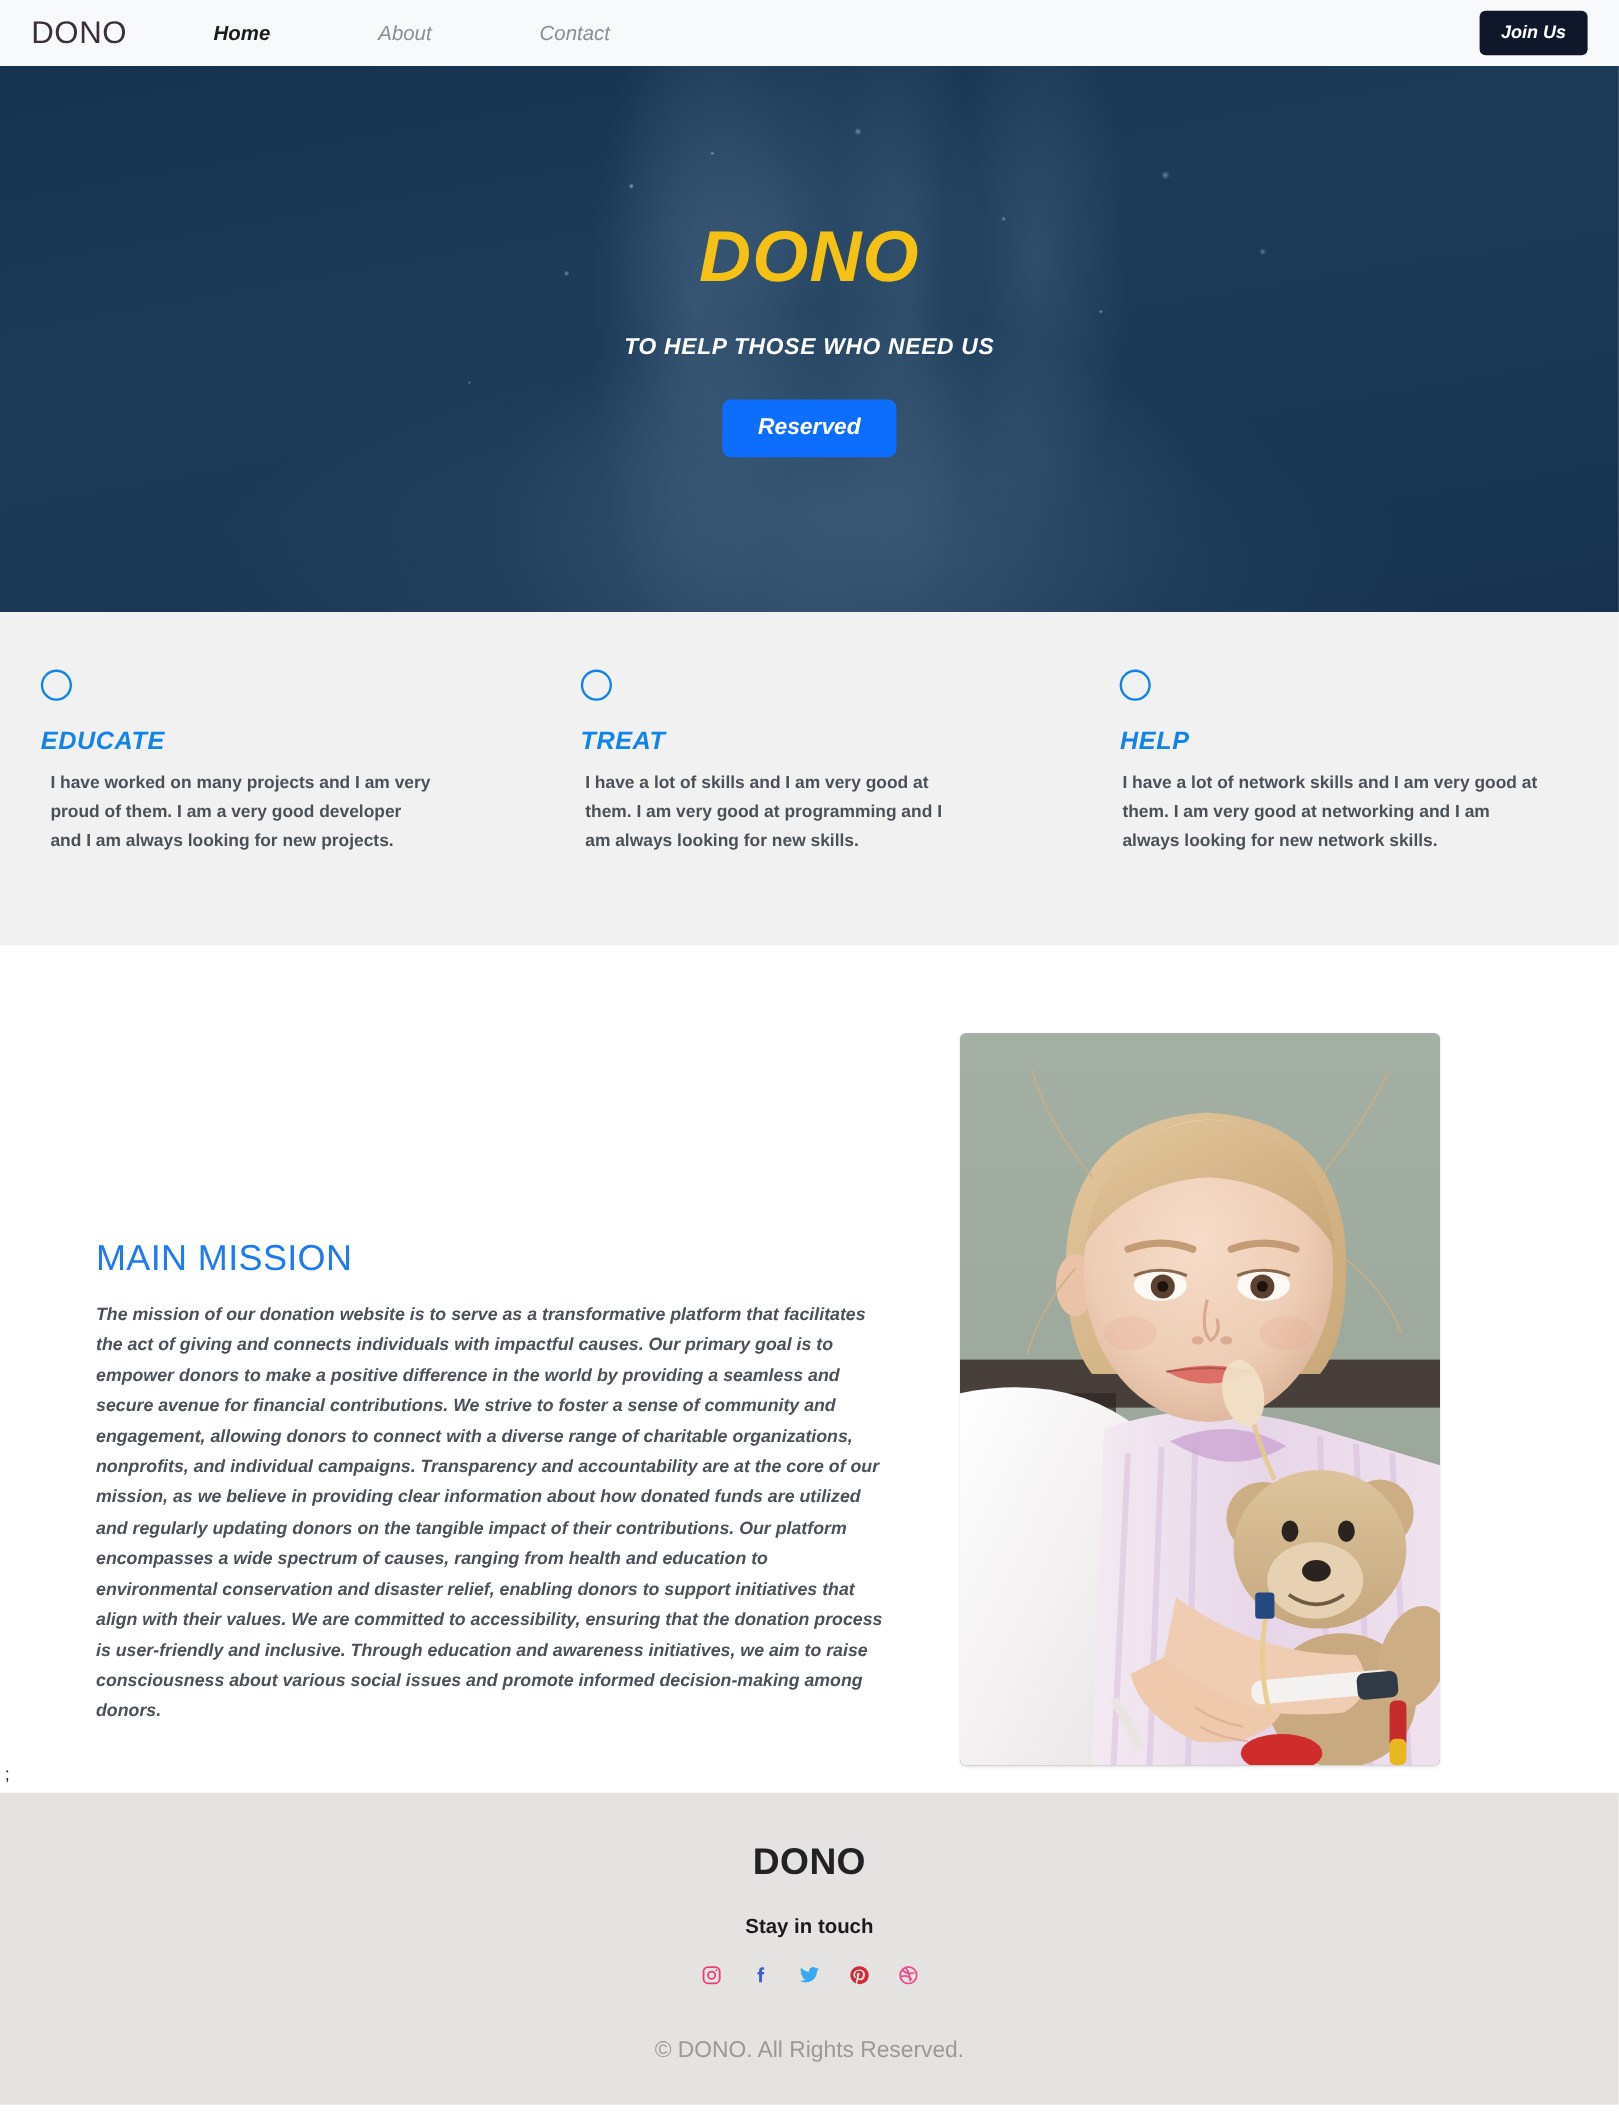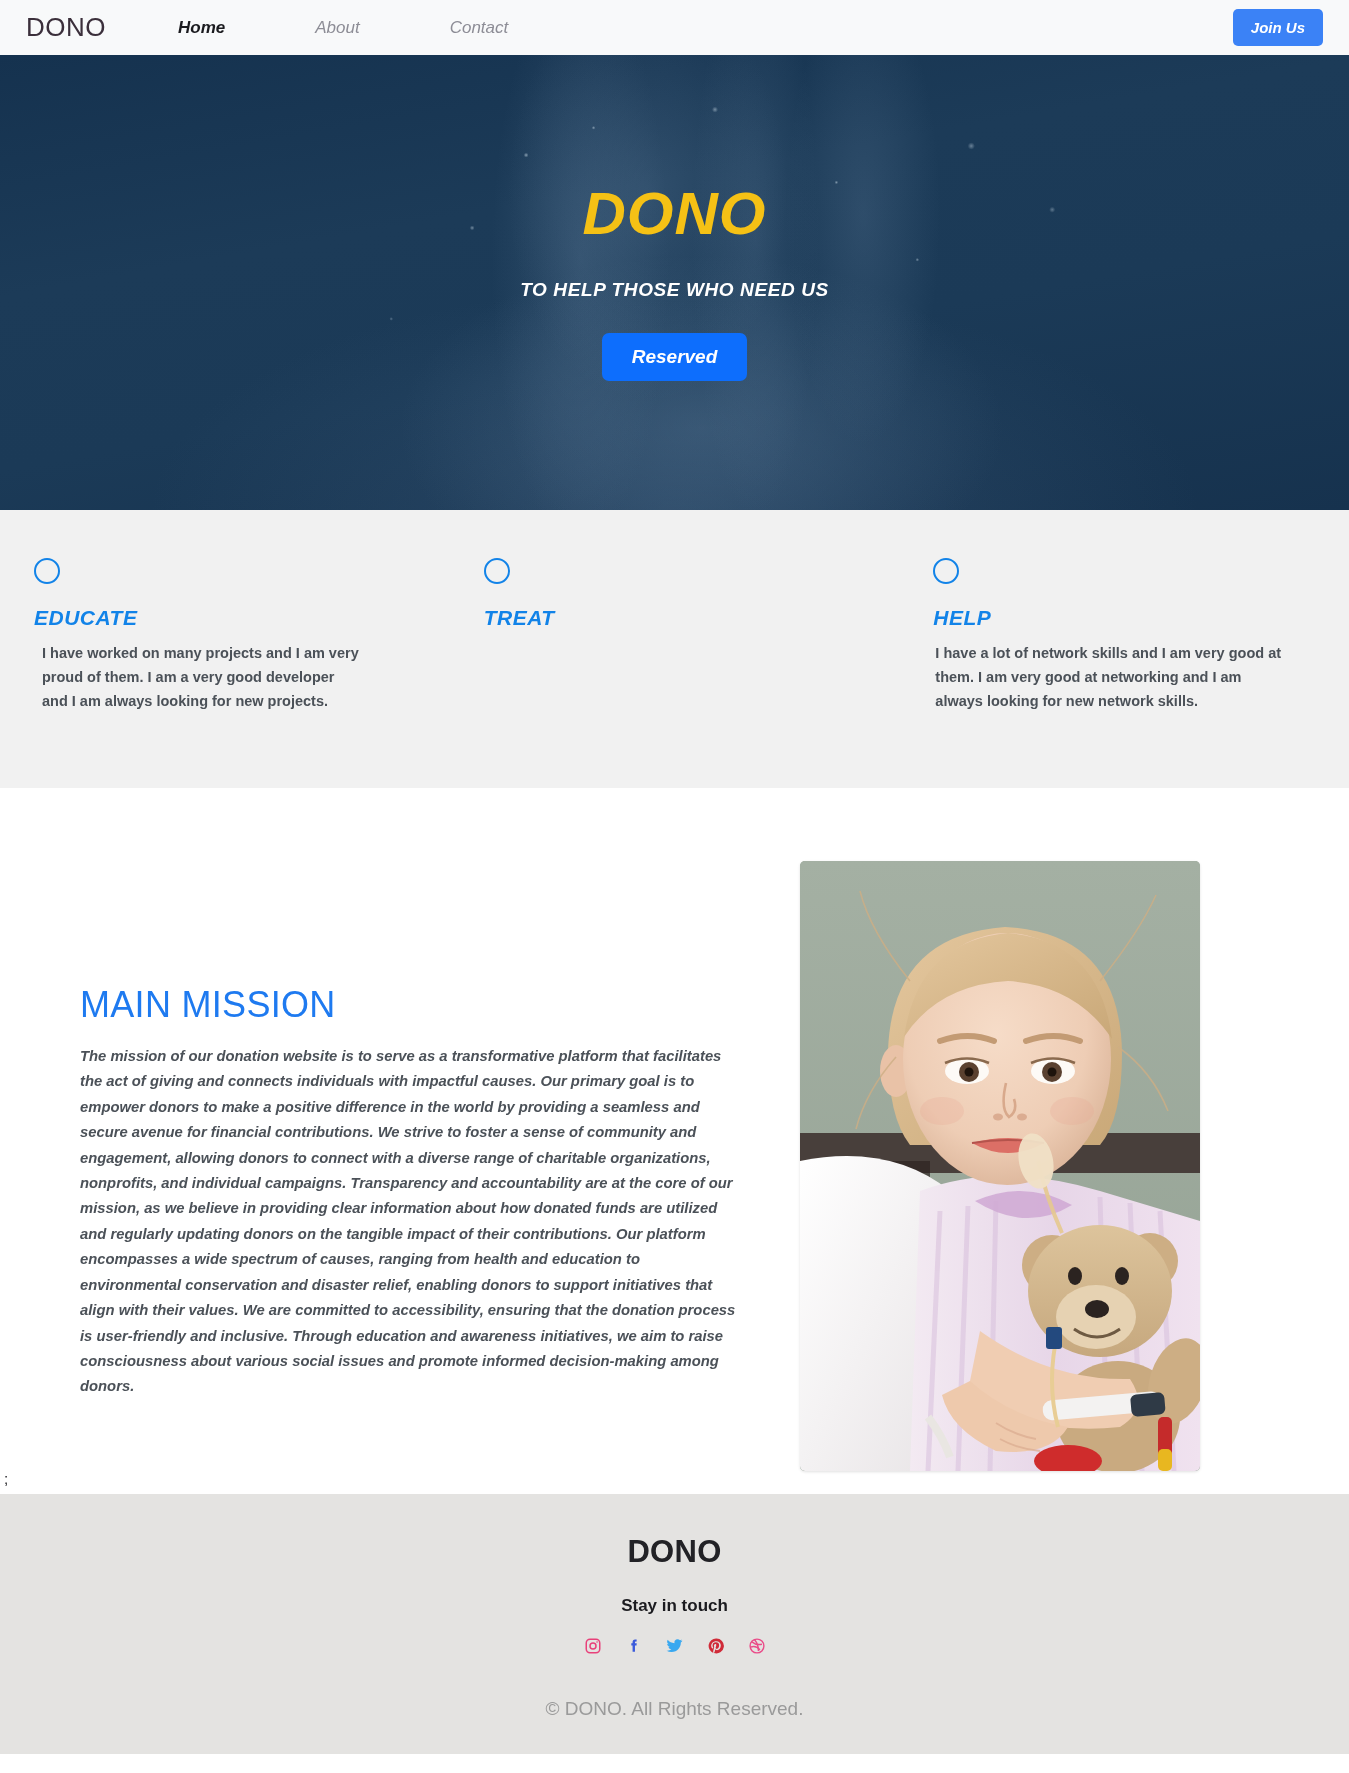--- a/index.html
+++ b/index.html
@@ -39,21 +39,21 @@
   .nav-link {
     font-size: 17px;
     font-style: italic;
     color: #8d8d96;
     text-decoration: none;
     white-space: nowrap;
   }
   .nav-link.active { color: #1b1b1f; font-weight: bold; }
   .nav-spacer { flex: 1; }
   .join-btn {
-    background: #3b82f6;
+    background: #0f172a;
     color: #ffffff;
     border: none;
     border-radius: 5px;
     font-size: 15px;
     font-weight: bold;
     font-style: italic;
     padding: 10px 18px;
     cursor: pointer;
     font-family: "Liberation Sans", sans-serif;
     white-space: nowrap;
@@ -175,24 +175,25 @@
     display: flex;
     align-items: flex-start;
     position: relative;
     min-height: 660px;
   }
   .mission-left {
     width: 800px;
     padding: 150px 60px 0 80px;
   }
   .mission-heading {
-    font-size: 36px;
+    font-size: 30px;
     color: #1e7af0;
     font-weight: 400;
     letter-spacing: 0.3px;
+    margin-top: 48px;
   }
   .mission-text {
     margin-top: 18px;
     font-size: 14.8px;
     font-style: italic;
     font-weight: bold;
     color: #4b5158;
     line-height: 1.72;
     text-align: left;
   }
@@ -286,20 +287,21 @@
 
 <section class="features">
   <div class="feature-col">
     <div class="feature-icon"></div>
     <div class="feature-title">EDUCATE</div>
     <p class="feature-text">I have worked on many projects and I am very proud of them. I am a very good developer and I am always looking for new projects.</p>
   </div>
   <div class="feature-col">
     <div class="feature-icon"></div>
     <div class="feature-title">TREAT</div>
+    <p class="feature-text">I have a lot of skills and I am very good at them. I am very good at programming and I am always looking for new skills.</p>
   </div>
   <div class="feature-col">
     <div class="feature-icon"></div>
     <div class="feature-title">HELP</div>
     <p class="feature-text">I have a lot of network skills and I am very good at them. I am very good at networking and I am always looking for new network skills.</p>
   </div>
 </section>
 
 <section class="mission">
   <div class="mission-left">

